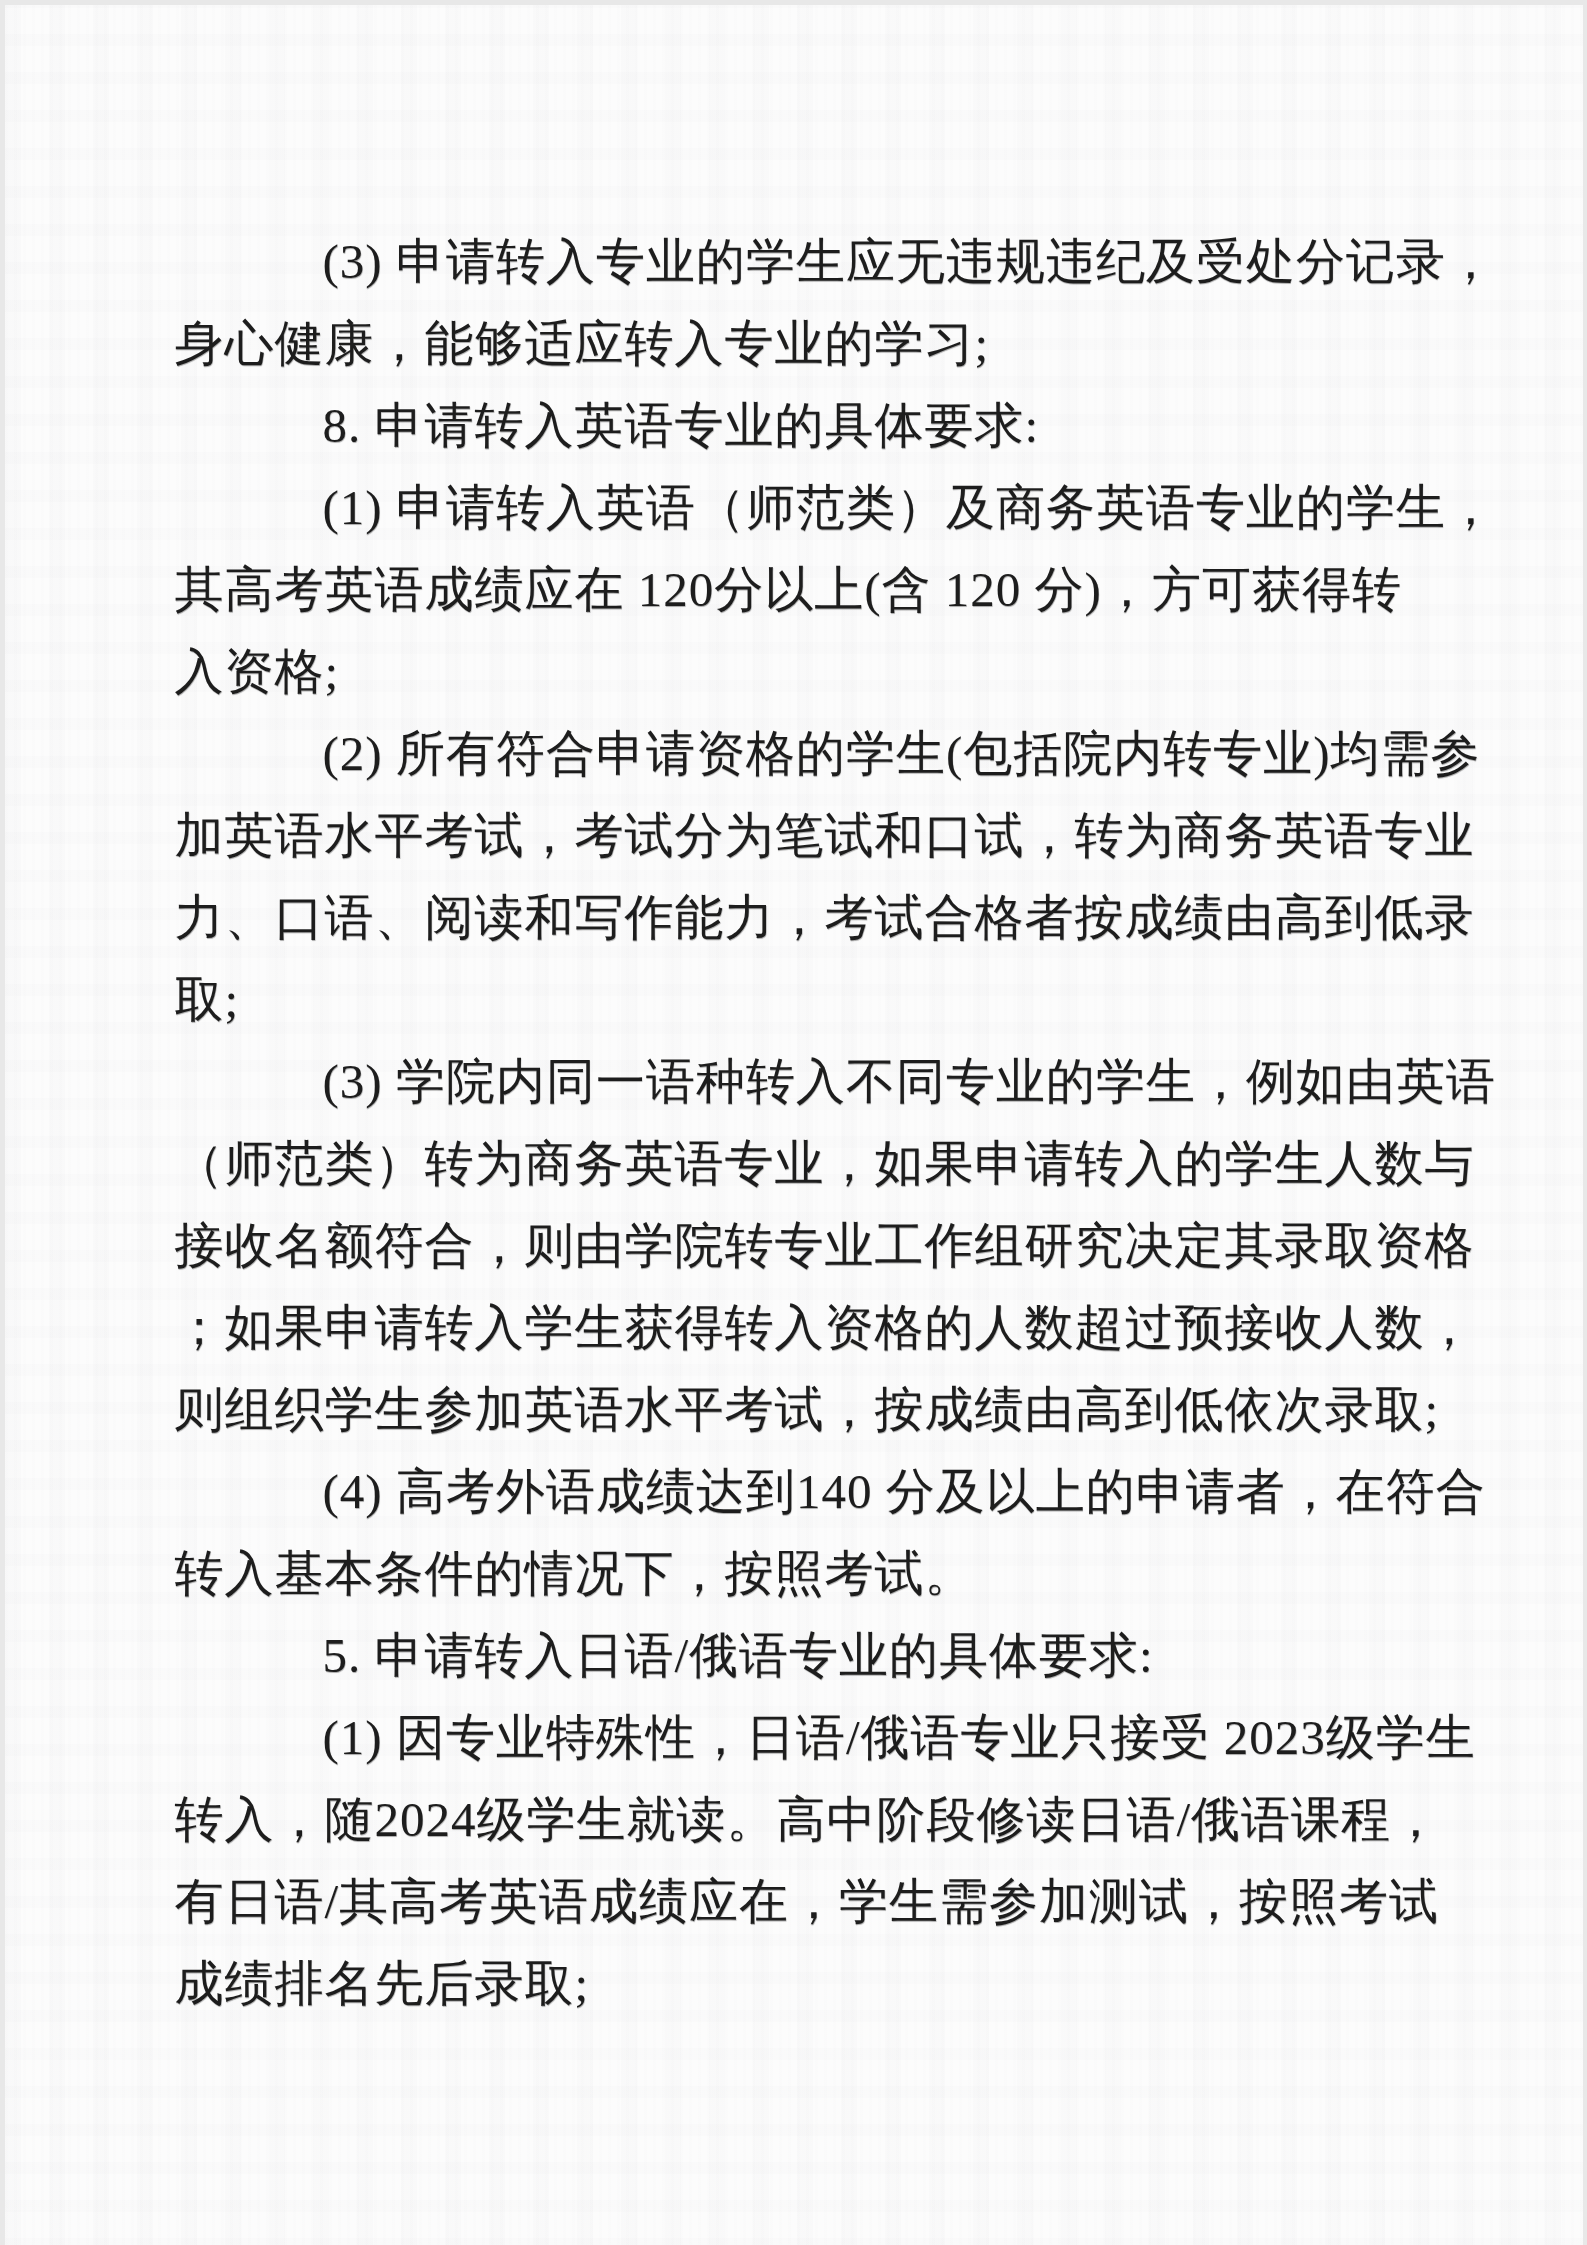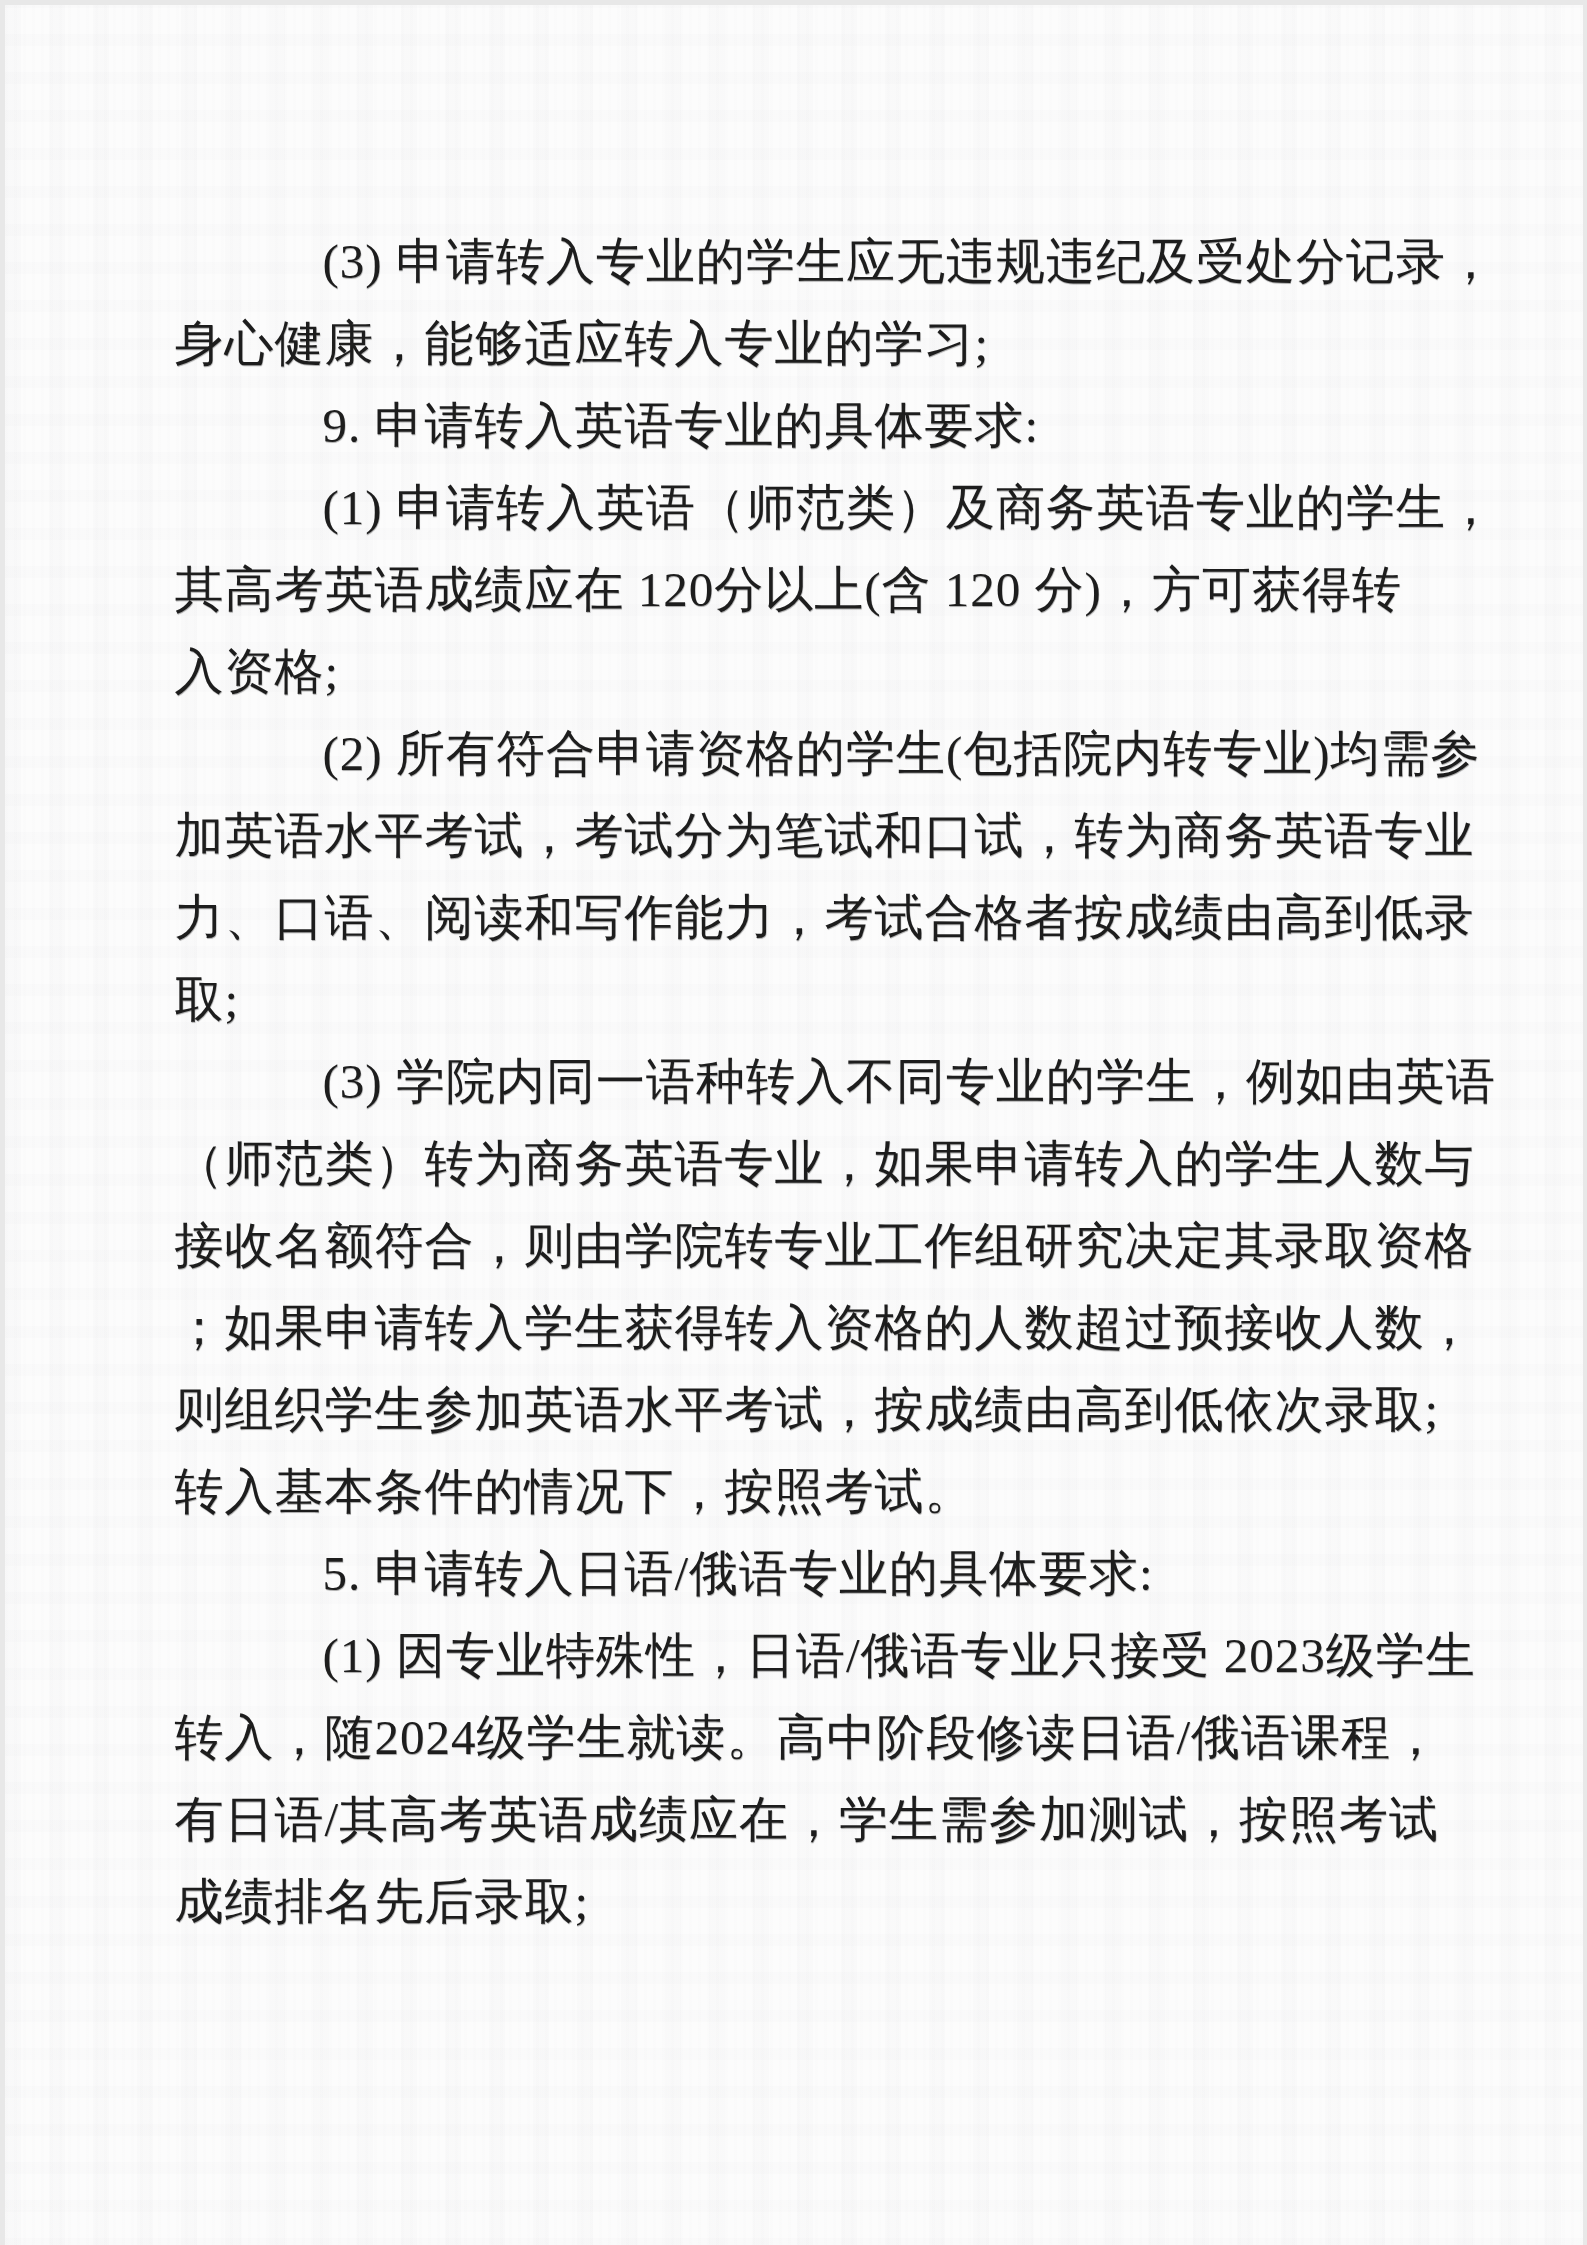--- a/index.html
+++ b/index.html
@@ -40,33 +40,34 @@
     padding-left: 148px;
   }
 </style>
 </head>
 <body>
 
 <div class="page">
   <div class="text-block" id="doc-body">
       <div class="line indent">(3) 申请转入专业的学生应无违规违纪及受处分记录，</div>
       <div class="line">身心健康，能够适应转入专业的学习;</div>
-      <div class="line indent">9. 申请转入英语专业的具体要求:</div>
+      <div class="line indent">8. 申请转入英语专业的具体要求:</div>
       <div class="line indent">(1) 申请转入英语（师范类）及商务英语专业的学生，</div>
       <div class="line">其高考英语成绩应在 120分以上(含 120 分)，方可获得转</div>
       <div class="line">入资格;</div>
       <div class="line indent">(2) 所有符合申请资格的学生(包括院内转专业)均需参</div>
       <div class="line">加英语水平考试，考试分为笔试和口试，转为商务英语专业</div>
       <div class="line">力、口语、阅读和写作能力，考试合格者按成绩由高到低录</div>
       <div class="line">取;</div>
       <div class="line indent">(3) 学院内同一语种转入不同专业的学生，例如由英语</div>
       <div class="line">（师范类）转为商务英语专业，如果申请转入的学生人数与</div>
       <div class="line">接收名额符合，则由学院转专业工作组研究决定其录取资格</div>
       <div class="line">；如果申请转入学生获得转入资格的人数超过预接收人数，</div>
       <div class="line">则组织学生参加英语水平考试，按成绩由高到低依次录取;</div>
+      <div class="line indent">(4) 高考外语成绩达到140 分及以上的申请者，在符合</div>
       <div class="line">转入基本条件的情况下，按照考试。</div>
       <div class="line indent">5. 申请转入日语/俄语专业的具体要求:</div>
       <div class="line indent">(1) 因专业特殊性，日语/俄语专业只接受 2023级学生</div>
       <div class="line">转入，随2024级学生就读。高中阶段修读日语/俄语课程，</div>
       <div class="line">有日语/其高考英语成绩应在，学生需参加测试，按照考试</div>
       <div class="line">成绩排名先后录取;</div>
     </div>
 </div>
 
 </body></html>

